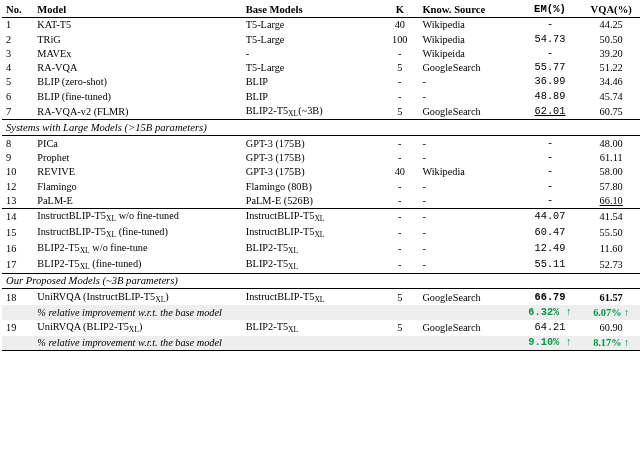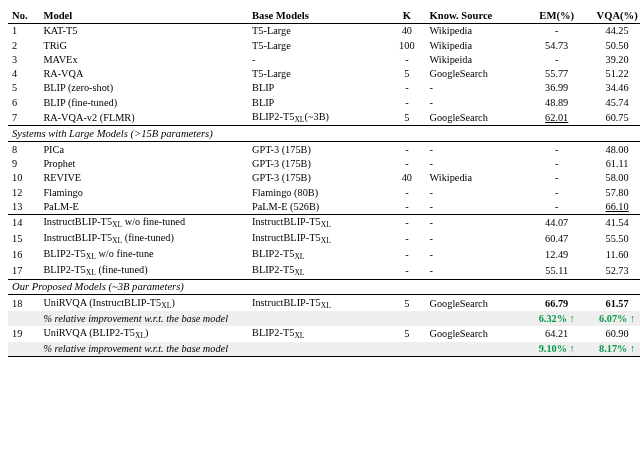--- a/index.html
+++ b/index.html
@@ -10,21 +10,21 @@
   body {
     width: 640px;
     height: 460px;
     font-family: "Liberation Serif", serif;
     color: #000000;
     overflow: hidden;
   }
   .table-wrap {
     width: 640px;
     box-sizing: border-box;
-    padding: 8px;
+    padding: 2px;
   }
   table.paper-table {
     border-collapse: collapse;
     width: 640px;
     font-size: 10.3px;
     line-height: 1.08;
   }
   table.paper-table td, table.paper-table th {
     padding: 1.6px 4px;
     vertical-align: middle;
@@ -36,21 +36,21 @@
     text-align: left;
     padding-top: 3px;
     padding-bottom: 3.5px;
   }
   thead tr th { border-bottom: 0.9px solid #000; }
   .c-no { width: 26px; text-align: left; padding-left: 6px; }
   .c-model { width: 206px; }
   .c-base { width: 150px; }
   .c-k { width: 34px; text-align: center; }
   .c-know { width: 104px; text-align: left; }
-  .c-em { width: 56px; text-align: center; }
+  .c-em { width: 56px; text-align: center; font-family: Liberation Mono, monospace; }
   .c-vqa { width: 58px; text-align: center; }
   th.c-no { text-align: left; }
   th.c-k { text-align: center; }
   th.c-em { text-align: center; }
   th.c-vqa { text-align: center; }
   .section-row td {
     font-style: italic;
     font-size: 10.6px;
     padding-top: 2.5px;
     padding-bottom: 2.5px;

